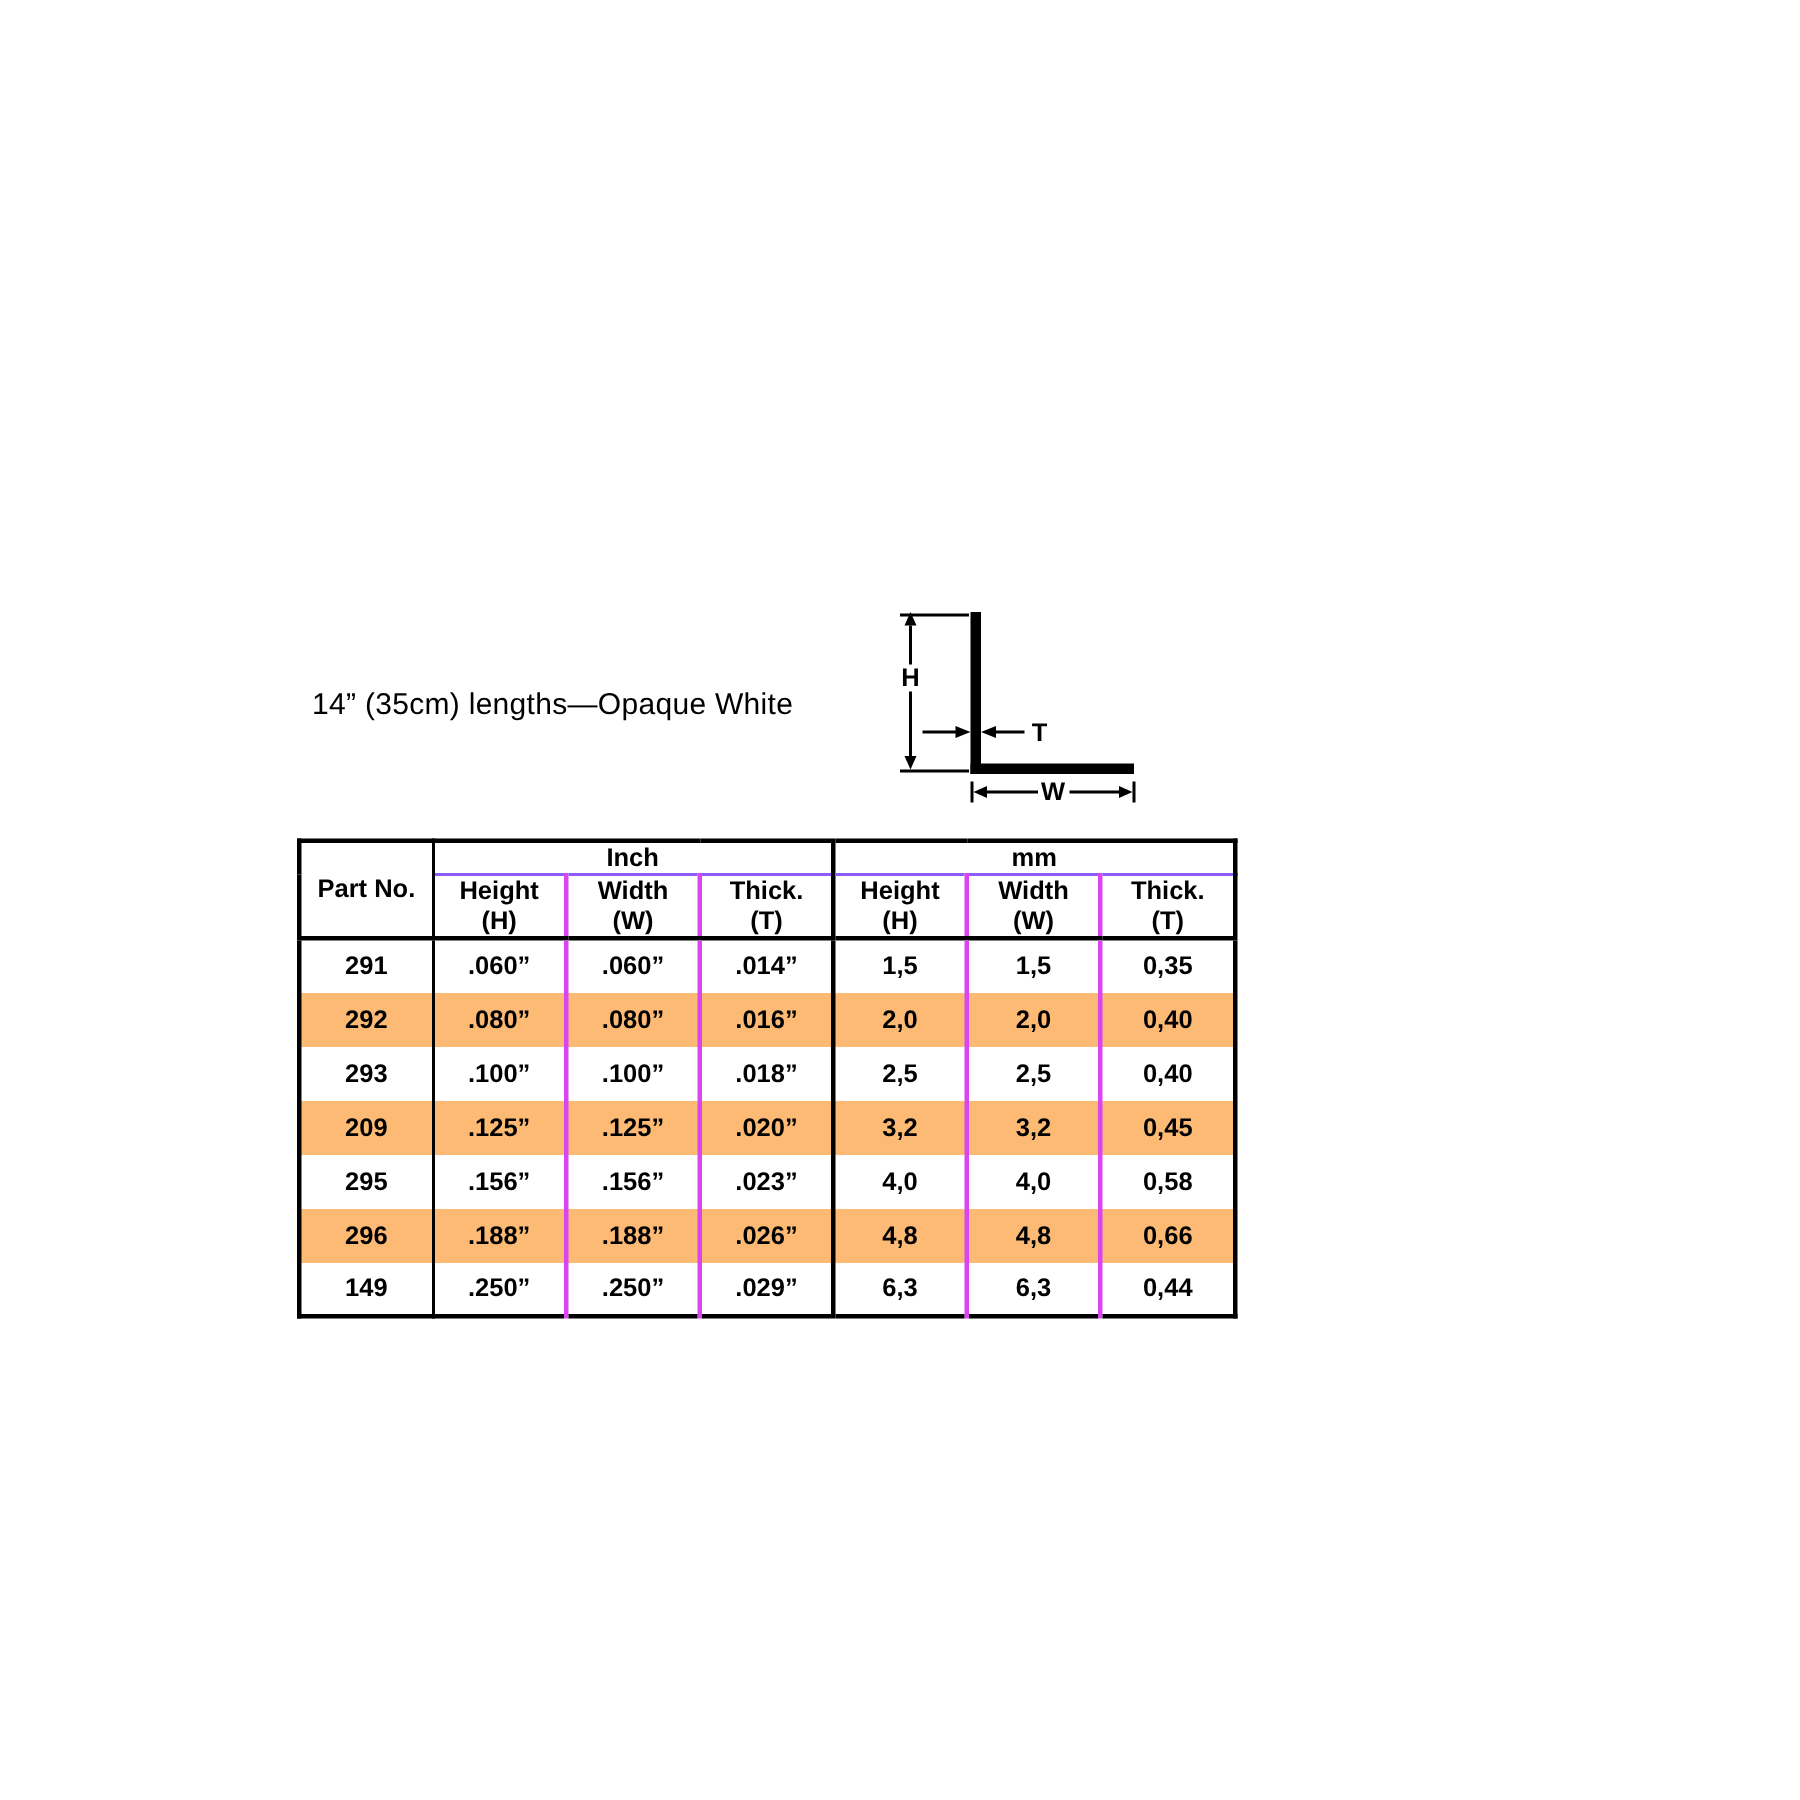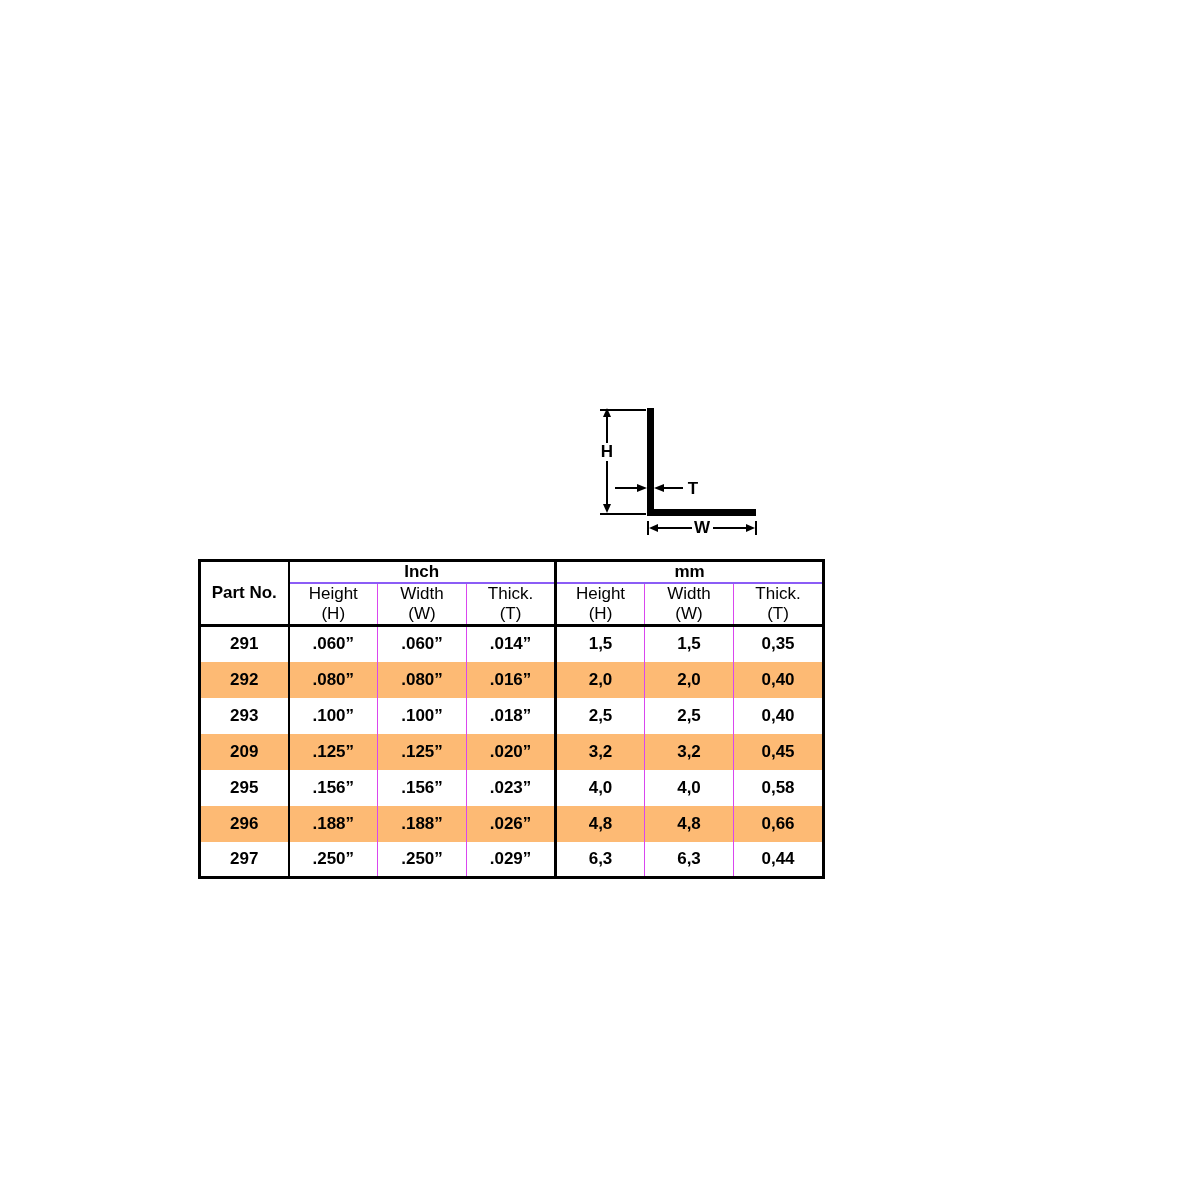--- a/index.html
+++ b/index.html
@@ -44,32 +44,33 @@
     font-size: 17px; line-height: 20px;
     border: 3px solid #000;
   }
   table.spec th, table.spec td {
     padding: 0; margin: 0; text-align: center; vertical-align: middle;
     font-weight: bold; white-space: nowrap;
   }
   tr.group-row th { height: 20px; font-weight: bold; }
   tr.group-row th.grp { border-bottom: 2px solid #8b5cf6; }
   th.part-hdr { font-weight: bold; border-right: 2px solid #000; border-bottom: 3px solid #000; }
-  tr.sub-row th { height: 42px; font-weight: normal; border-bottom: 3px solid #000; margin-top: 36px; }
+  tr.sub-row th { height: 42px; font-weight: bold; border-bottom: 3px solid #000; margin-top: 36px; }
   .shl { display: block; }
   tr.data-row td { height: 36px; }
   tr.data-row td.part { font-weight: bold; border-right: 2px solid #000; }
-  .bl1 { border-left: 1px solid #d946ef; }
+  .bl1 { border-left: 3px solid #d946ef; }
   .bl3 { border-left: 3px solid #000; }
   tr.alt td { background: #fdba74; }
 </style>
 </head>
 <body>
 
 <div class="title-block">
+  <div class="page-subtitle">14” (35cm) lengths—Opaque White</div>
 </div>
 
 <div class="diagram">
 
   <div class="ink" style="left:52px; top:8px; width:7px; height:108px;"></div>
   <div class="ink" style="left:52px; top:109px; width:109px; height:7px;"></div>
 
   <div class="ink" style="left:5px; top:9px; width:46px; height:2px;"></div>
   <div class="ink" style="left:5px; top:113px; width:46px; height:2px;"></div>
   <div class="tri tri-up" style="left:8px; top:8px;"></div>
@@ -184,21 +185,21 @@
     <tr class="data-row alt">
       <td class="part">296</td>
       <td>.188”</td>
       <td class="bl1">.188”</td>
       <td class="bl1">.026”</td>
       <td class="bl3">4,8</td>
       <td class="bl1">4,8</td>
       <td class="bl1">0,66</td>
     </tr>
     <tr class="data-row">
-      <td class="part">297</td>
+      <td class="part">149</td>
       <td>.250”</td>
       <td class="bl1">.250”</td>
       <td class="bl1">.029”</td>
       <td class="bl3">6,3</td>
       <td class="bl1">6,3</td>
       <td class="bl1">0,44</td>
     </tr>
   </tbody>
 </table>
 

